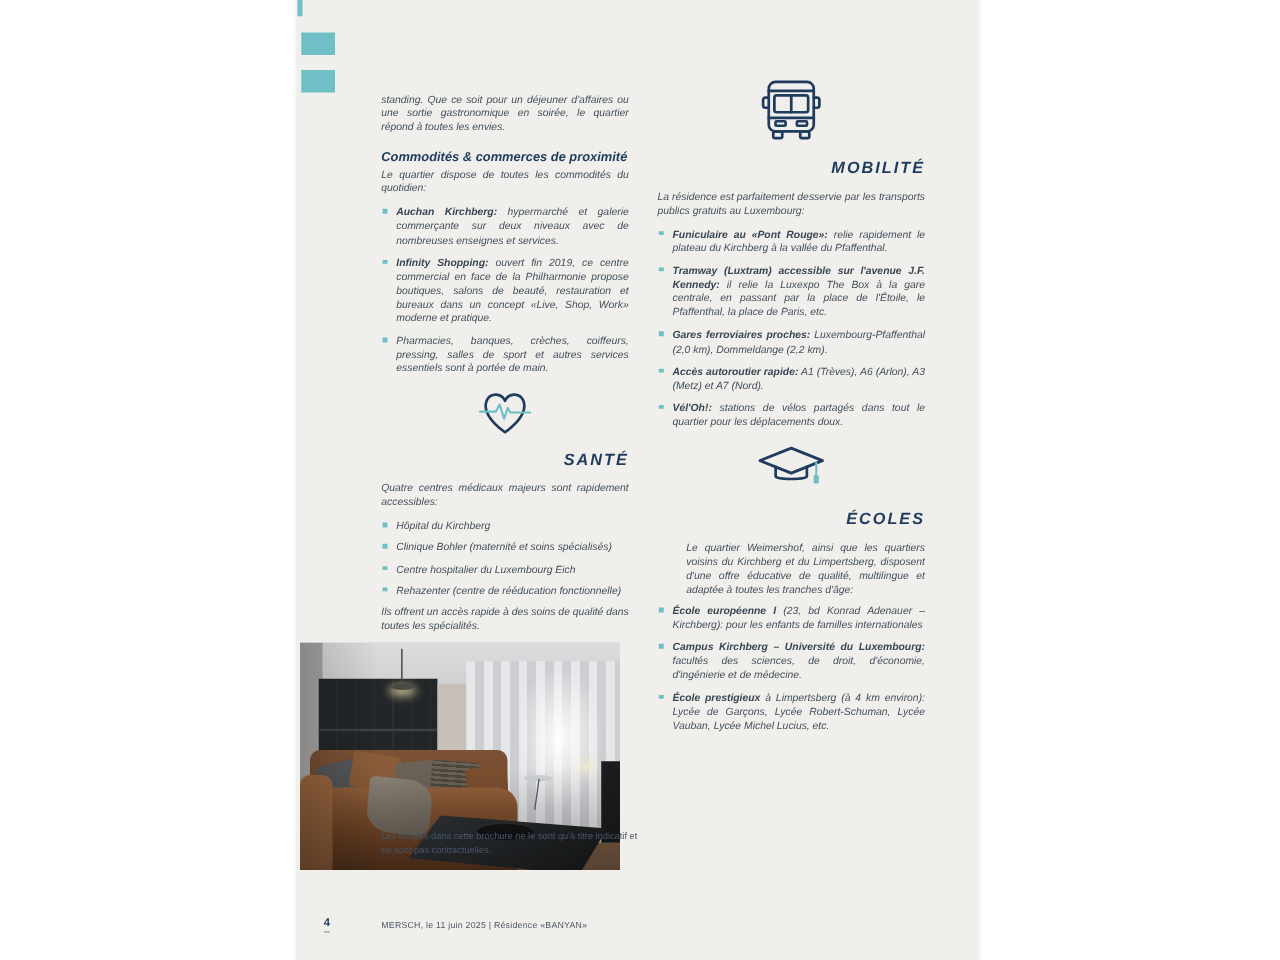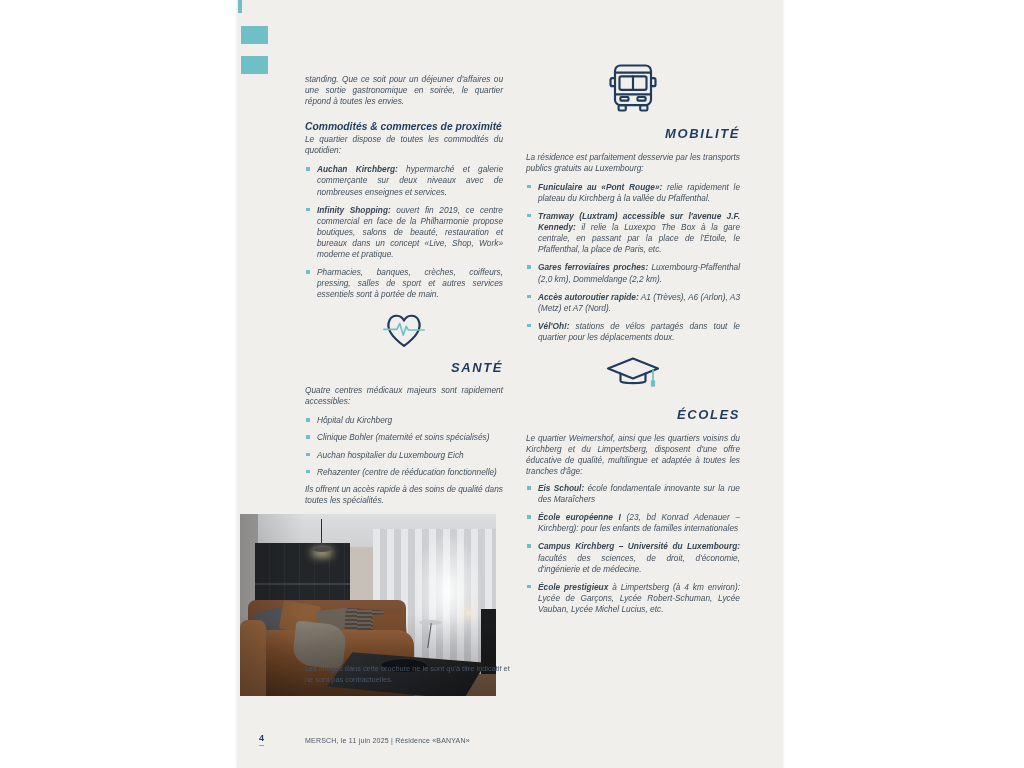--- a/index.html
+++ b/index.html
@@ -134,21 +134,21 @@
         <span>Hôpital du Kirchberg</span>
       </li>
       <li>
         <span class="sq"></span>
         <b></b>
         <span>Clinique Bohler (maternité et soins spécialisés)</span>
       </li>
       <li>
         <span class="sq"></span>
         <b></b>
-        <span>Auchan hospitalier du Luxembourg Eich</span>
+        <span>Centre hospitalier du Luxembourg Eich</span>
       </li>
       <li>
         <span class="sq"></span>
         <b></b>
         <span>Rehazenter (centre de rééducation fonctionnelle)</span>
       </li>
     </ul>
     <p>Ils offrent un accès rapide à des soins de qualité dans toutes les spécialités.</p>
   </div>
 
@@ -200,27 +200,22 @@
 
     <div class="icon-wrap" style="margin-top:10px;">
       <svg width="60" height="46" viewBox="0 0 72 54" fill="none" stroke-linejoin="round" stroke-linecap="round">
         <path d="M36 6 L66 18 L36 30 L6 18 Z" stroke="#1f3b5e" stroke-width="2.6"></path>
         <path d="M21 24 v9 c0 3.5 30 3.5 30 0 v-9" stroke="#1f3b5e" stroke-width="2.6"></path>
         <path d="M60 20 v12" stroke="#6fc0c6" stroke-width="2"></path>
         <rect x="57.5" y="32" width="5" height="8" rx="1" fill="#6fc0c6" stroke="none"></rect>
       </svg>
     </div>
     <h2 class="section">ÉCOLES</h2>
-    <p style="margin-bottom:6px;">Le quartier Weimershof, ainsi que les quartiers voisins du Kirchberg et du Limpertsberg, disposent d'une offre éducative de qualité, multilingue et adaptée à toutes les tranches d'âge:</p>
+    <p style="margin-bottom:6px;margin-left:23px;">Le quartier Weimershof, ainsi que les quartiers voisins du Kirchberg et du Limpertsberg, disposent d'une offre éducative de qualité, multilingue et adaptée à toutes les tranches d'âge:</p>
     <ul class="blist">
-      <li>
-        <span class="sq"></span>
-        <b>Eis Schoul:</b>
-        <span>école fondamentale innovante sur la rue des Maraîchers</span>
-      </li>
       <li>
         <span class="sq"></span>
         <b>École européenne I</b>
         <span>(23, bd Konrad Adenauer – Kirchberg): pour les enfants de familles internationales</span>
       </li>
       <li>
         <span class="sq"></span>
         <b>Campus Kirchberg – Université du Luxembourg:</b>
         <span>facultés des sciences, de droit, d'économie, d'ingénierie et de médecine.</span>
       </li>

